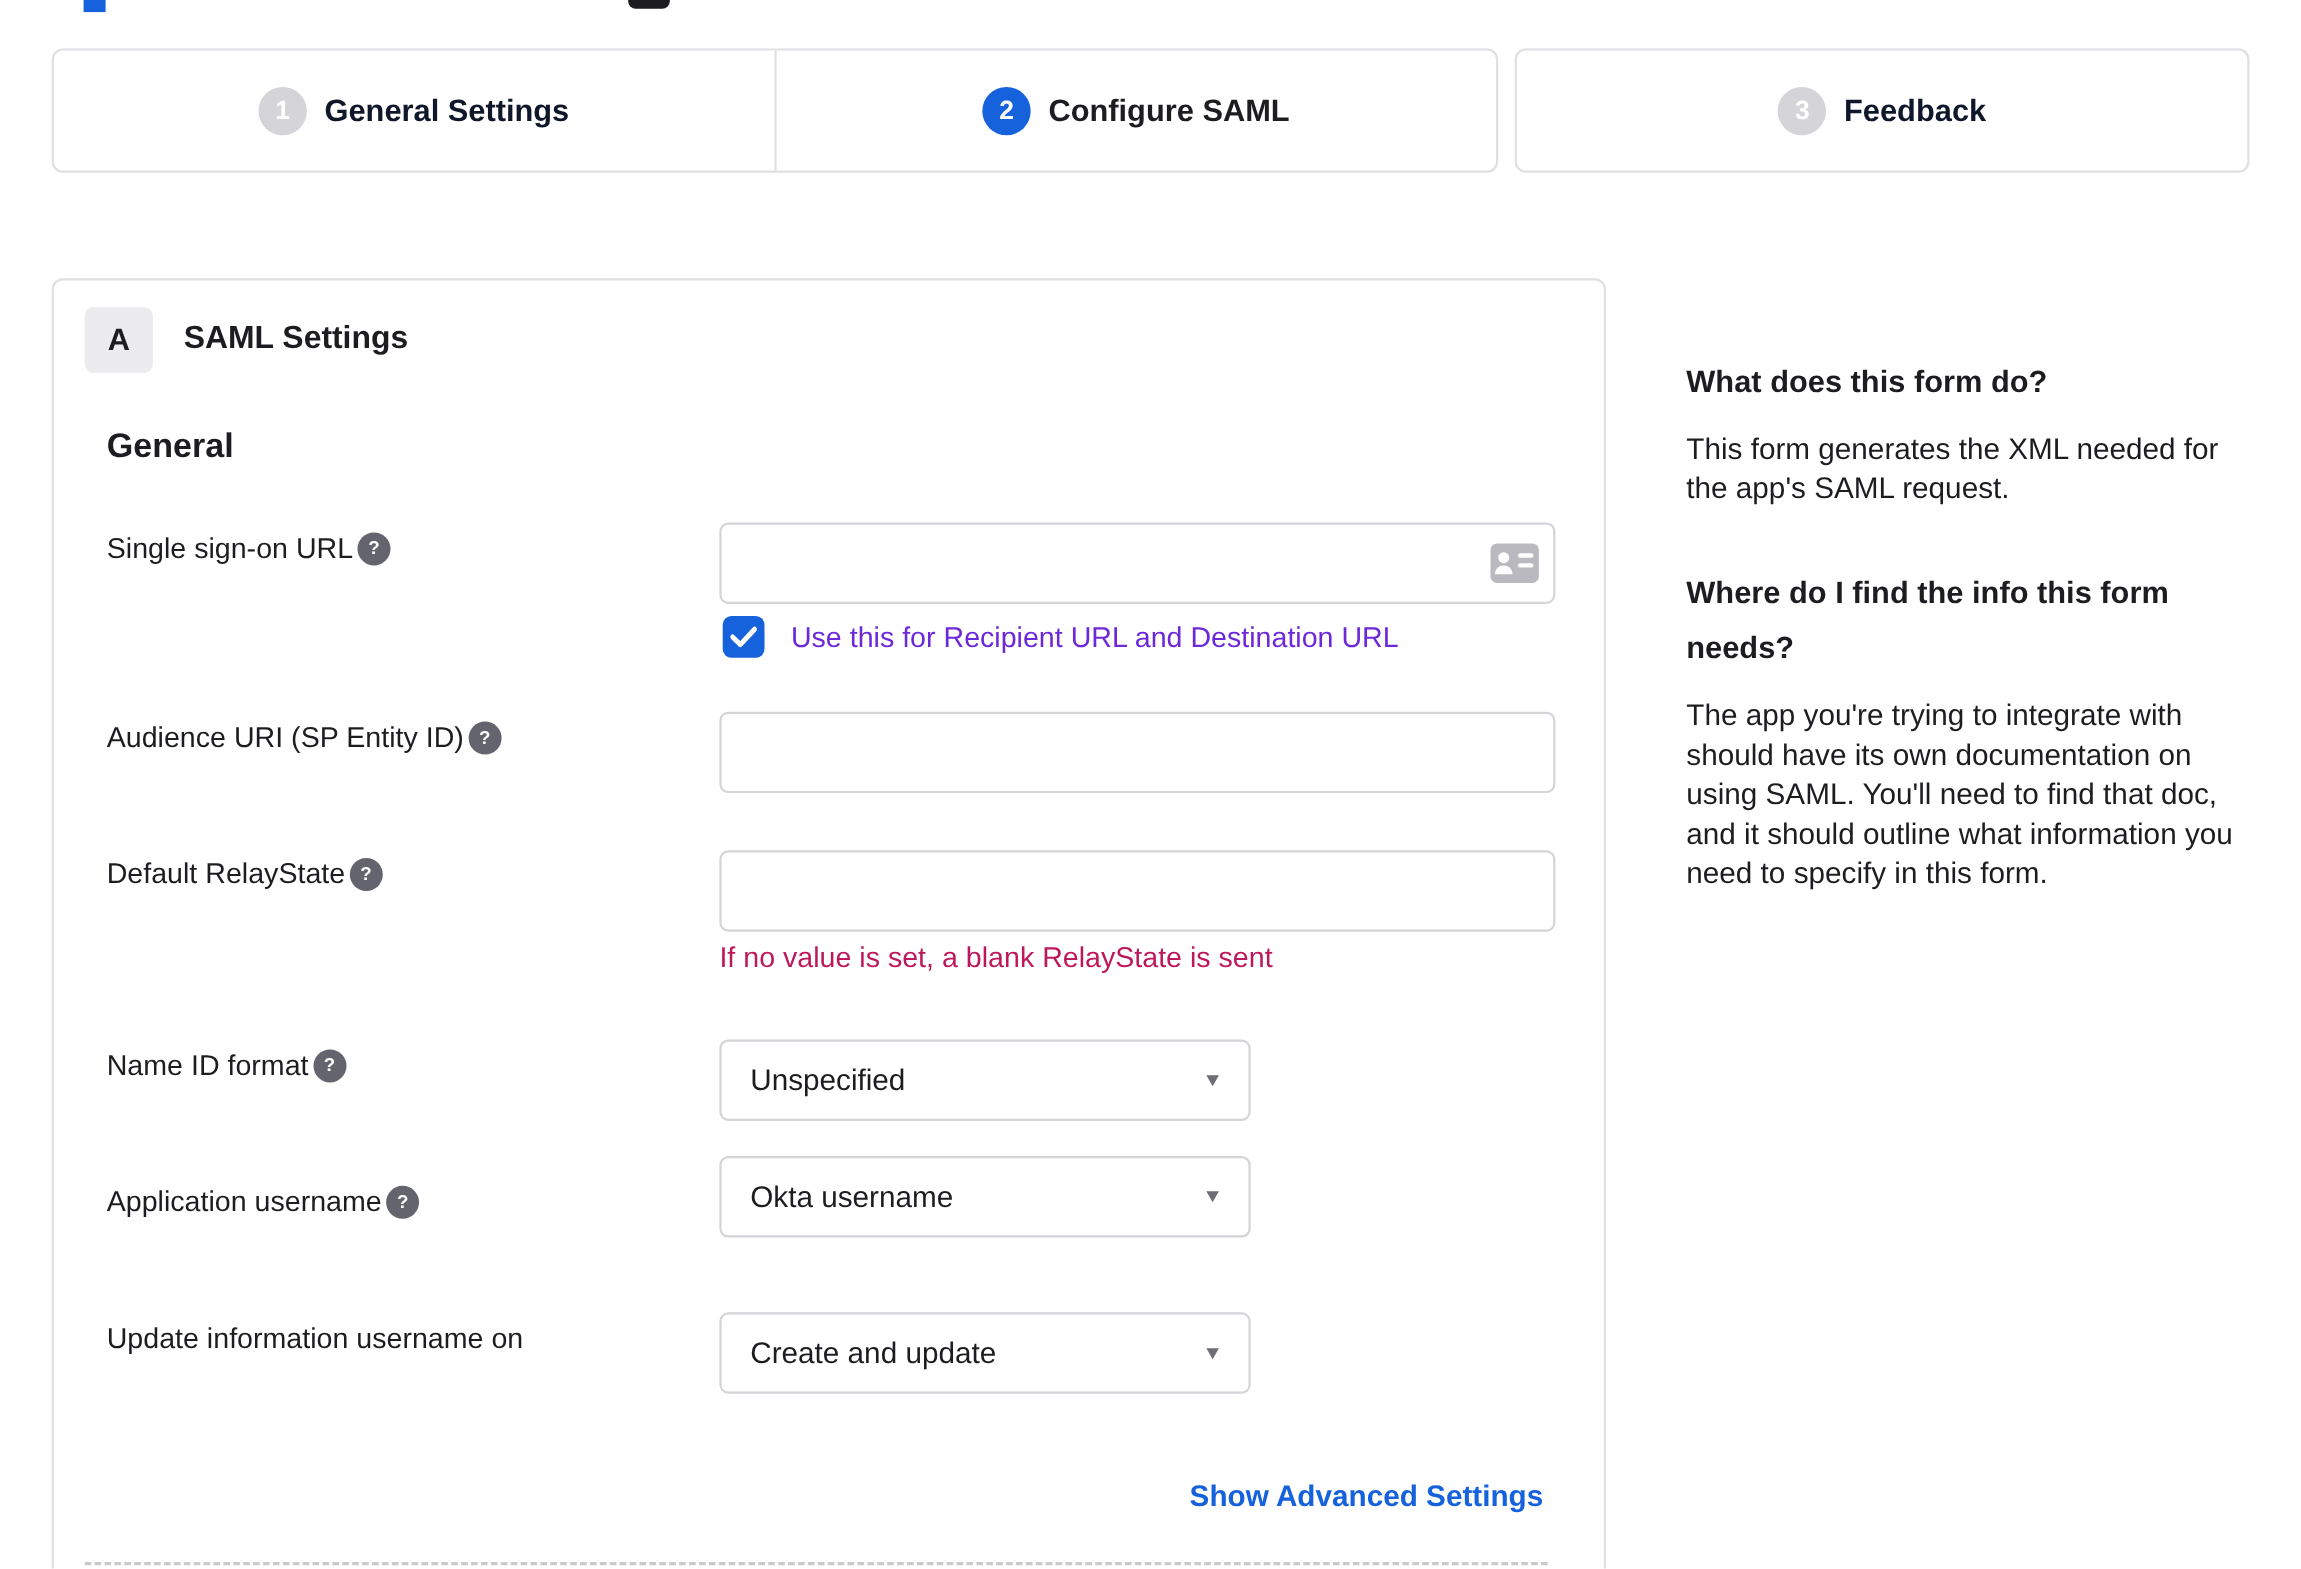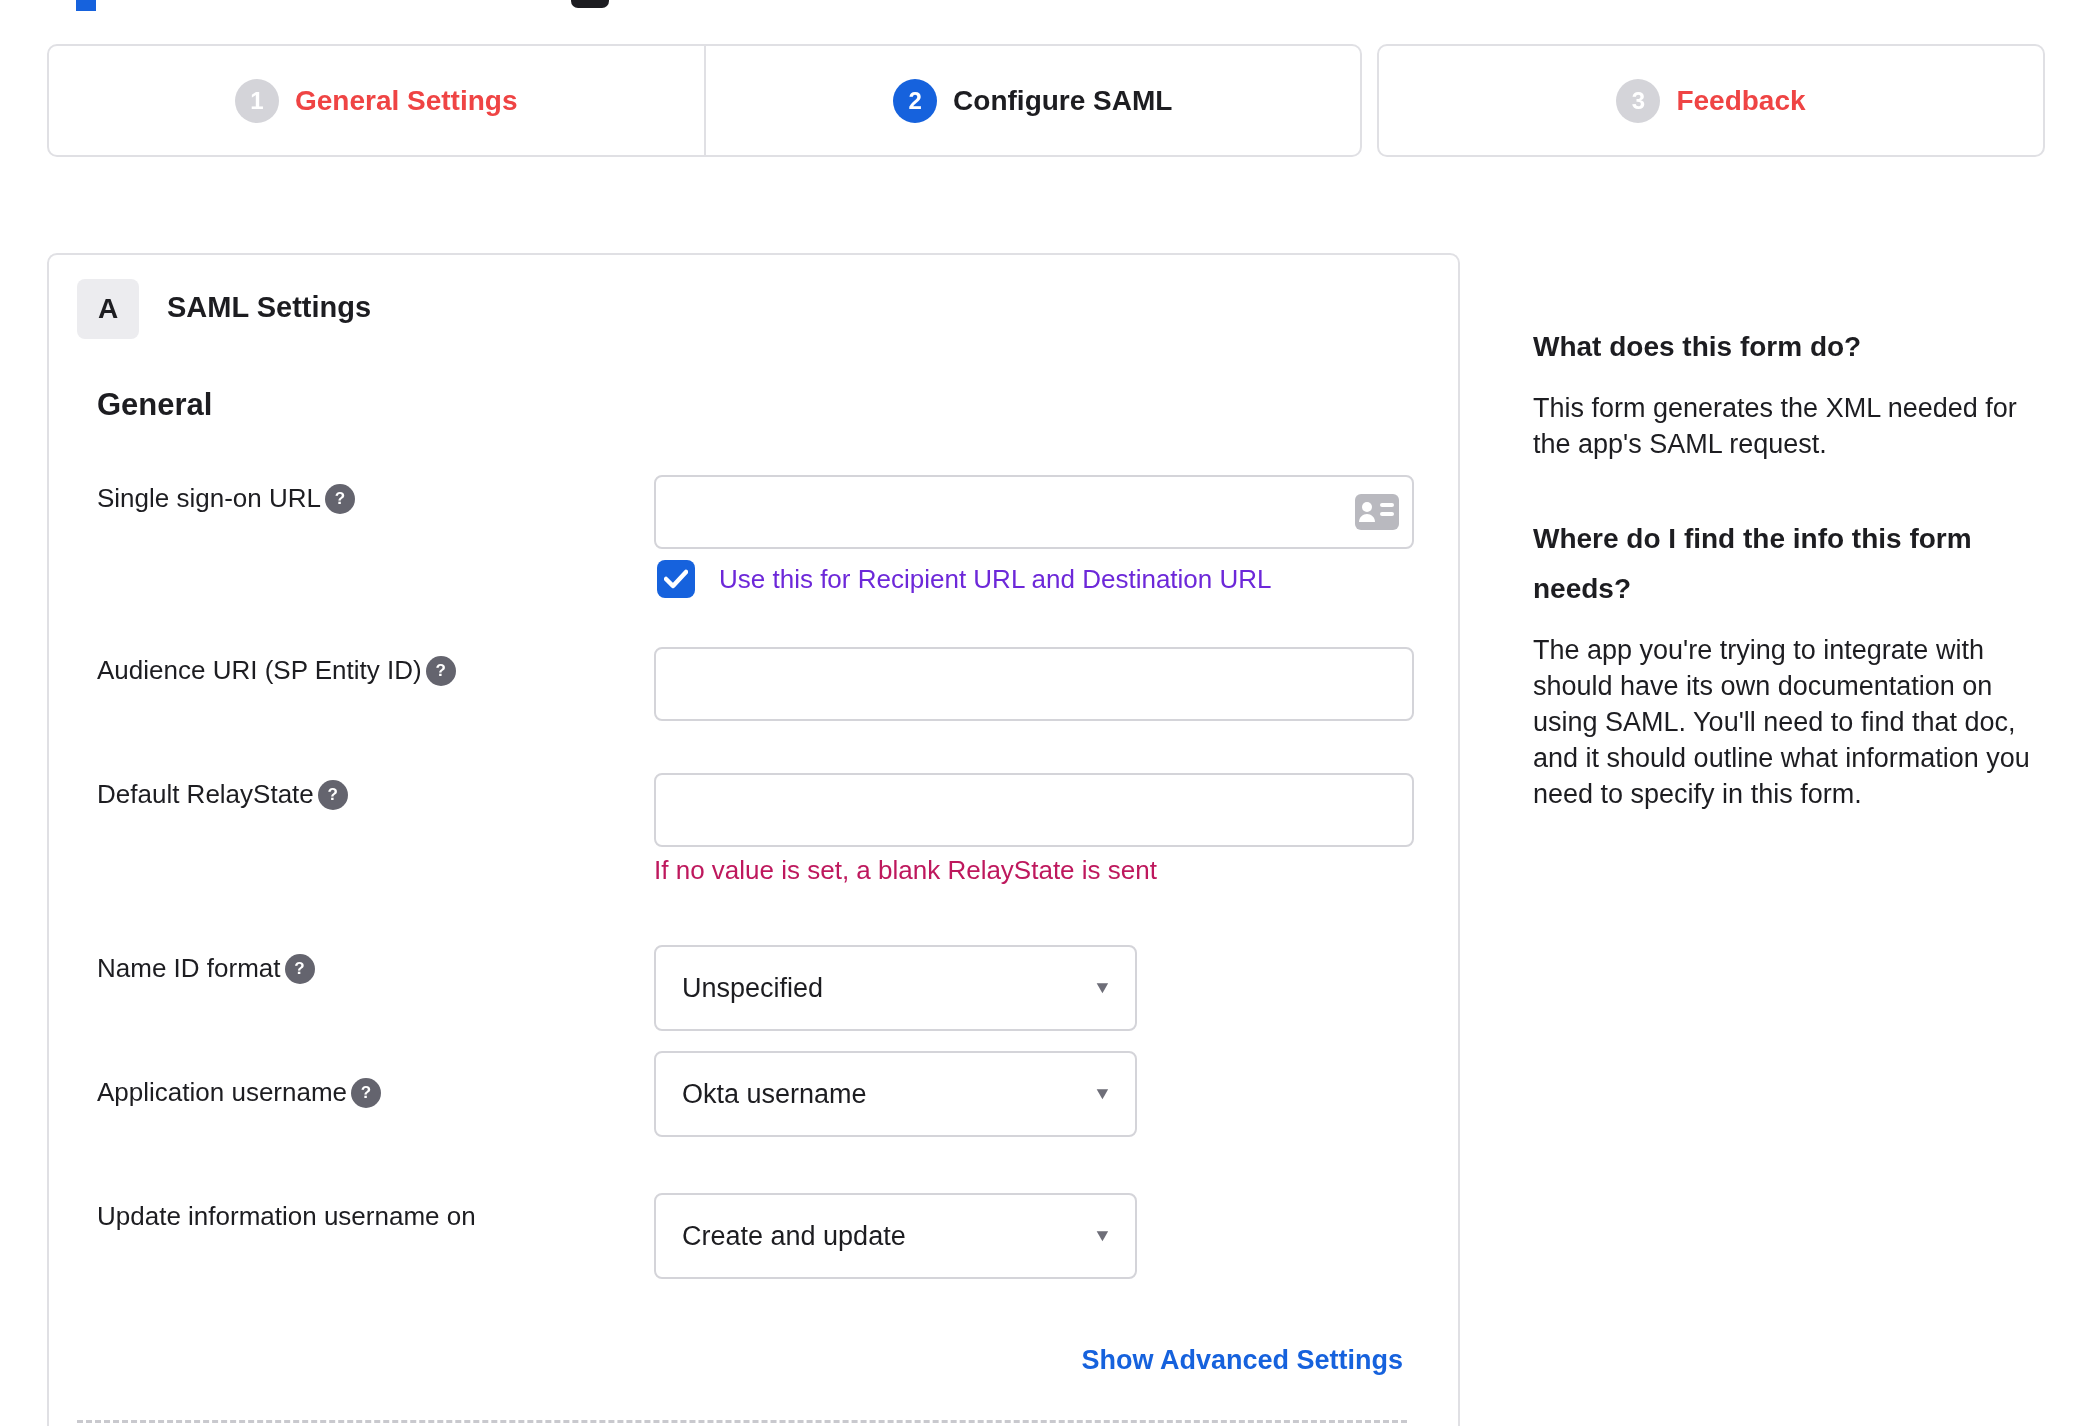--- a/index.html
+++ b/index.html
@@ -21,21 +21,21 @@
   }
   .step-card.left{left:47px;width:1315px;}
   .step-card.right{left:1377px;width:668px;}
   .step-seg{flex:1;display:flex;align-items:center;justify-content:center;gap:16px;cursor:default;}
   .step-seg + .step-seg{border-left:2px solid #e0e0e4;}
   .step-circle{
     width:44px;height:44px;border-radius:50%;flex:0 0 auto;
     display:flex;align-items:center;justify-content:center;
     background:#d4d4d9;color:#ffffff;font-size:24px;font-weight:bold;
   }
-  .step-label{font-size:28px;font-weight:bold;color:#ef4444;}
+  .step-label{font-size:28px;font-weight:bold;color:#0f172a;}
   .step-seg.active .step-circle{background:#1662dd;}
   .step-seg.active .step-label{color:#1d1d21;}
 
   
   .panel{
     position:absolute;left:47px;top:253px;width:1413px;height:1200px;
     background:#ffffff;border:2px solid #e0e0e4;border-radius:10px;box-sizing:border-box;
   }
   .badge-a{
     position:absolute;left:28px;top:24px;width:62px;height:60px;
@@ -62,21 +62,21 @@
   .hint{position:absolute;left:605px;font-size:26px;color:#be185d;}
 
   .checkbox-row{position:absolute;left:608px;display:flex;align-items:center;gap:24px;}
   .checkbox{
     width:38px;height:38px;border-radius:8px;background:#1662dd;flex:0 0 auto;
     display:flex;align-items:center;justify-content:center;cursor:pointer;
   }
   .checkbox-label{font-size:26px;color:#6d28d9;}
 
   .select{
-    position:absolute;left:605px;width:483px;height:86px;box-sizing:border-box;
+    position:absolute;left:605px;width:483px;height:74px;box-sizing:border-box;
     border:2px solid #d4d4d9;border-radius:8px;background:#ffffff;
     display:flex;align-items:center;justify-content:space-between;
     padding:0 24px 0 26px;cursor:pointer;
   }
   .select-value{font-size:27px;color:#1d1d21;}
   .select-caret{font-size:17px;color:#6e6e78;transform:scaleX(1.15);}
 
   .adv-link{
     position:absolute;right:55px;top:1090px;font-size:27px;font-weight:bold;
     color:#1662dd;text-decoration:none;cursor:pointer;

